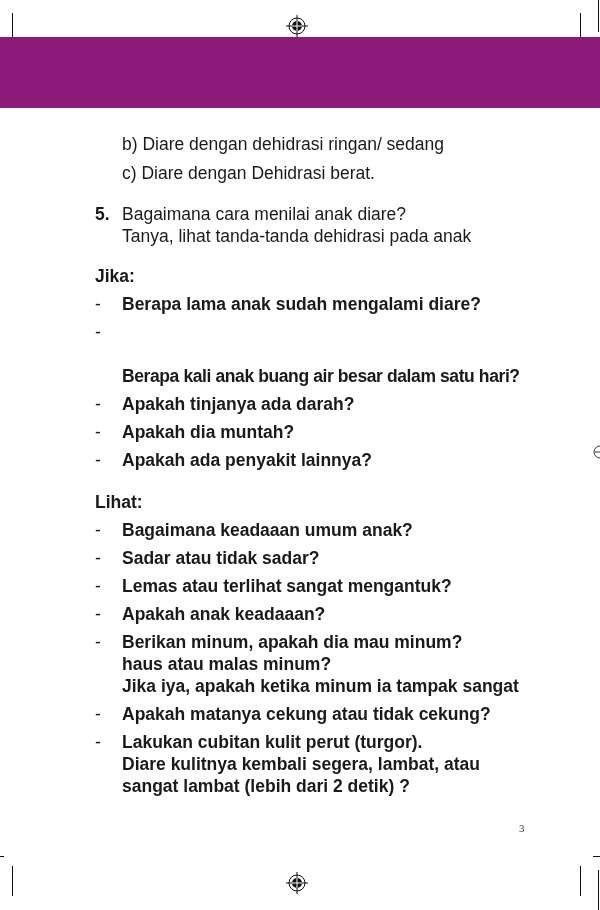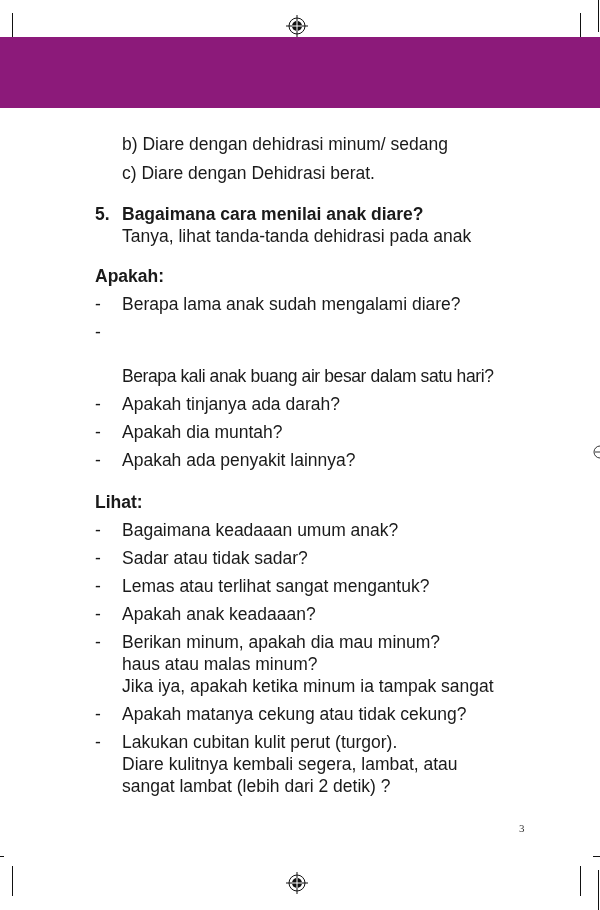--- a/index.html
+++ b/index.html
@@ -13,25 +13,25 @@
       background: var(--accent, #8c1a7a);
     }
     .crop { position: absolute; background: #111; }
     .reg { position: absolute; width: 22px; height: 22px; }
     .content { position: absolute; left: 95px; top: 133px; width: 470px; font-size: 17.5px; line-height: 22px; }
     .line { display: block; white-space: nowrap; }
     .indent { padding-left: 27px; }
     .gap { height: 14px; }
     .q { display: flex; }
     .q .num { width: 27px; font-weight: bold; }
-    .bold { font-weight: bold; }
+    .bold { font-weight: normal; }
     .section-title { font-weight: bold; margin-bottom: 6px; }
     .item { display: flex; margin-bottom: 6px; }
     .dash { width: 27px; flex: none; }
-    .item-text span { display: block; }
+    .item-text span { display: block; font-weight: bold; }
     .pagenum {
       position: absolute; left: 519px; top: 822px; font-size: 11px;
       font-family: "Liberation Serif", serif; color: #333;
     }
     .edge-mark { position: absolute; left: 592px; top: 445px; width: 8px; height: 14px; }
   </style>
 </head>
 <body style="--accent: #8c1a7a;">
 
 <div class="crop" style="left:12px;top:13px;width:1px;height:30px;"></div>
@@ -60,37 +60,37 @@
   <line x1="0" y1="11" x2="22" y2="11" stroke="#111" stroke-width="1"></line>
   <line x1="11" y1="6" x2="11" y2="16" stroke="#fff" stroke-width="1"></line>
   <line x1="6" y1="11" x2="16" y2="11" stroke="#fff" stroke-width="1"></line>
 </svg>
 <svg class="edge-mark" viewBox="0 0 8 14">
   <path d="M8 1 A6 6 0 0 0 8 13" fill="none" stroke="#333" stroke-width="1"></path>
   <line x1="3" y1="7" x2="8" y2="7" stroke="#333" stroke-width="1"></line>
 </svg>
 
 <div class="content">
-  <span class="line indent" style="margin-bottom:7px;">b) Diare dengan dehidrasi minum/ sedang</span>
+  <span class="line indent" style="margin-bottom:7px;">b) Diare dengan dehidrasi ringan/ sedang</span>
   <span class="line indent">c) Diare dengan Dehidrasi berat.</span>
 
   <div class="gap" style="height:19px;"></div>
 
   <div class="q">
     <span class="num">5.</span>
     <div>
       <span class="line bold">Bagaimana cara menilai anak diare?</span>
       <span class="line">Tanya, lihat tanda-tanda dehidrasi pada anak</span>
     </div>
   </div>
 
   <div class="gap" style="height:18px;"></div>
 
   <div>
-    <div class="section-title">Apakah:</div>
+    <div class="section-title">Jika:</div>
     <div class="item">
       <span class="dash">-</span>
       <span class="item-text">
           <span>Berapa lama anak sudah mengalami diare?</span>
         </span>
     </div>
     <div class="item">
       <span class="dash">-</span>
       <span class="item-text">
           <span style="letter-spacing:-0.4px;margin-top:44px;">Berapa kali anak buang air besar dalam satu hari?</span>

